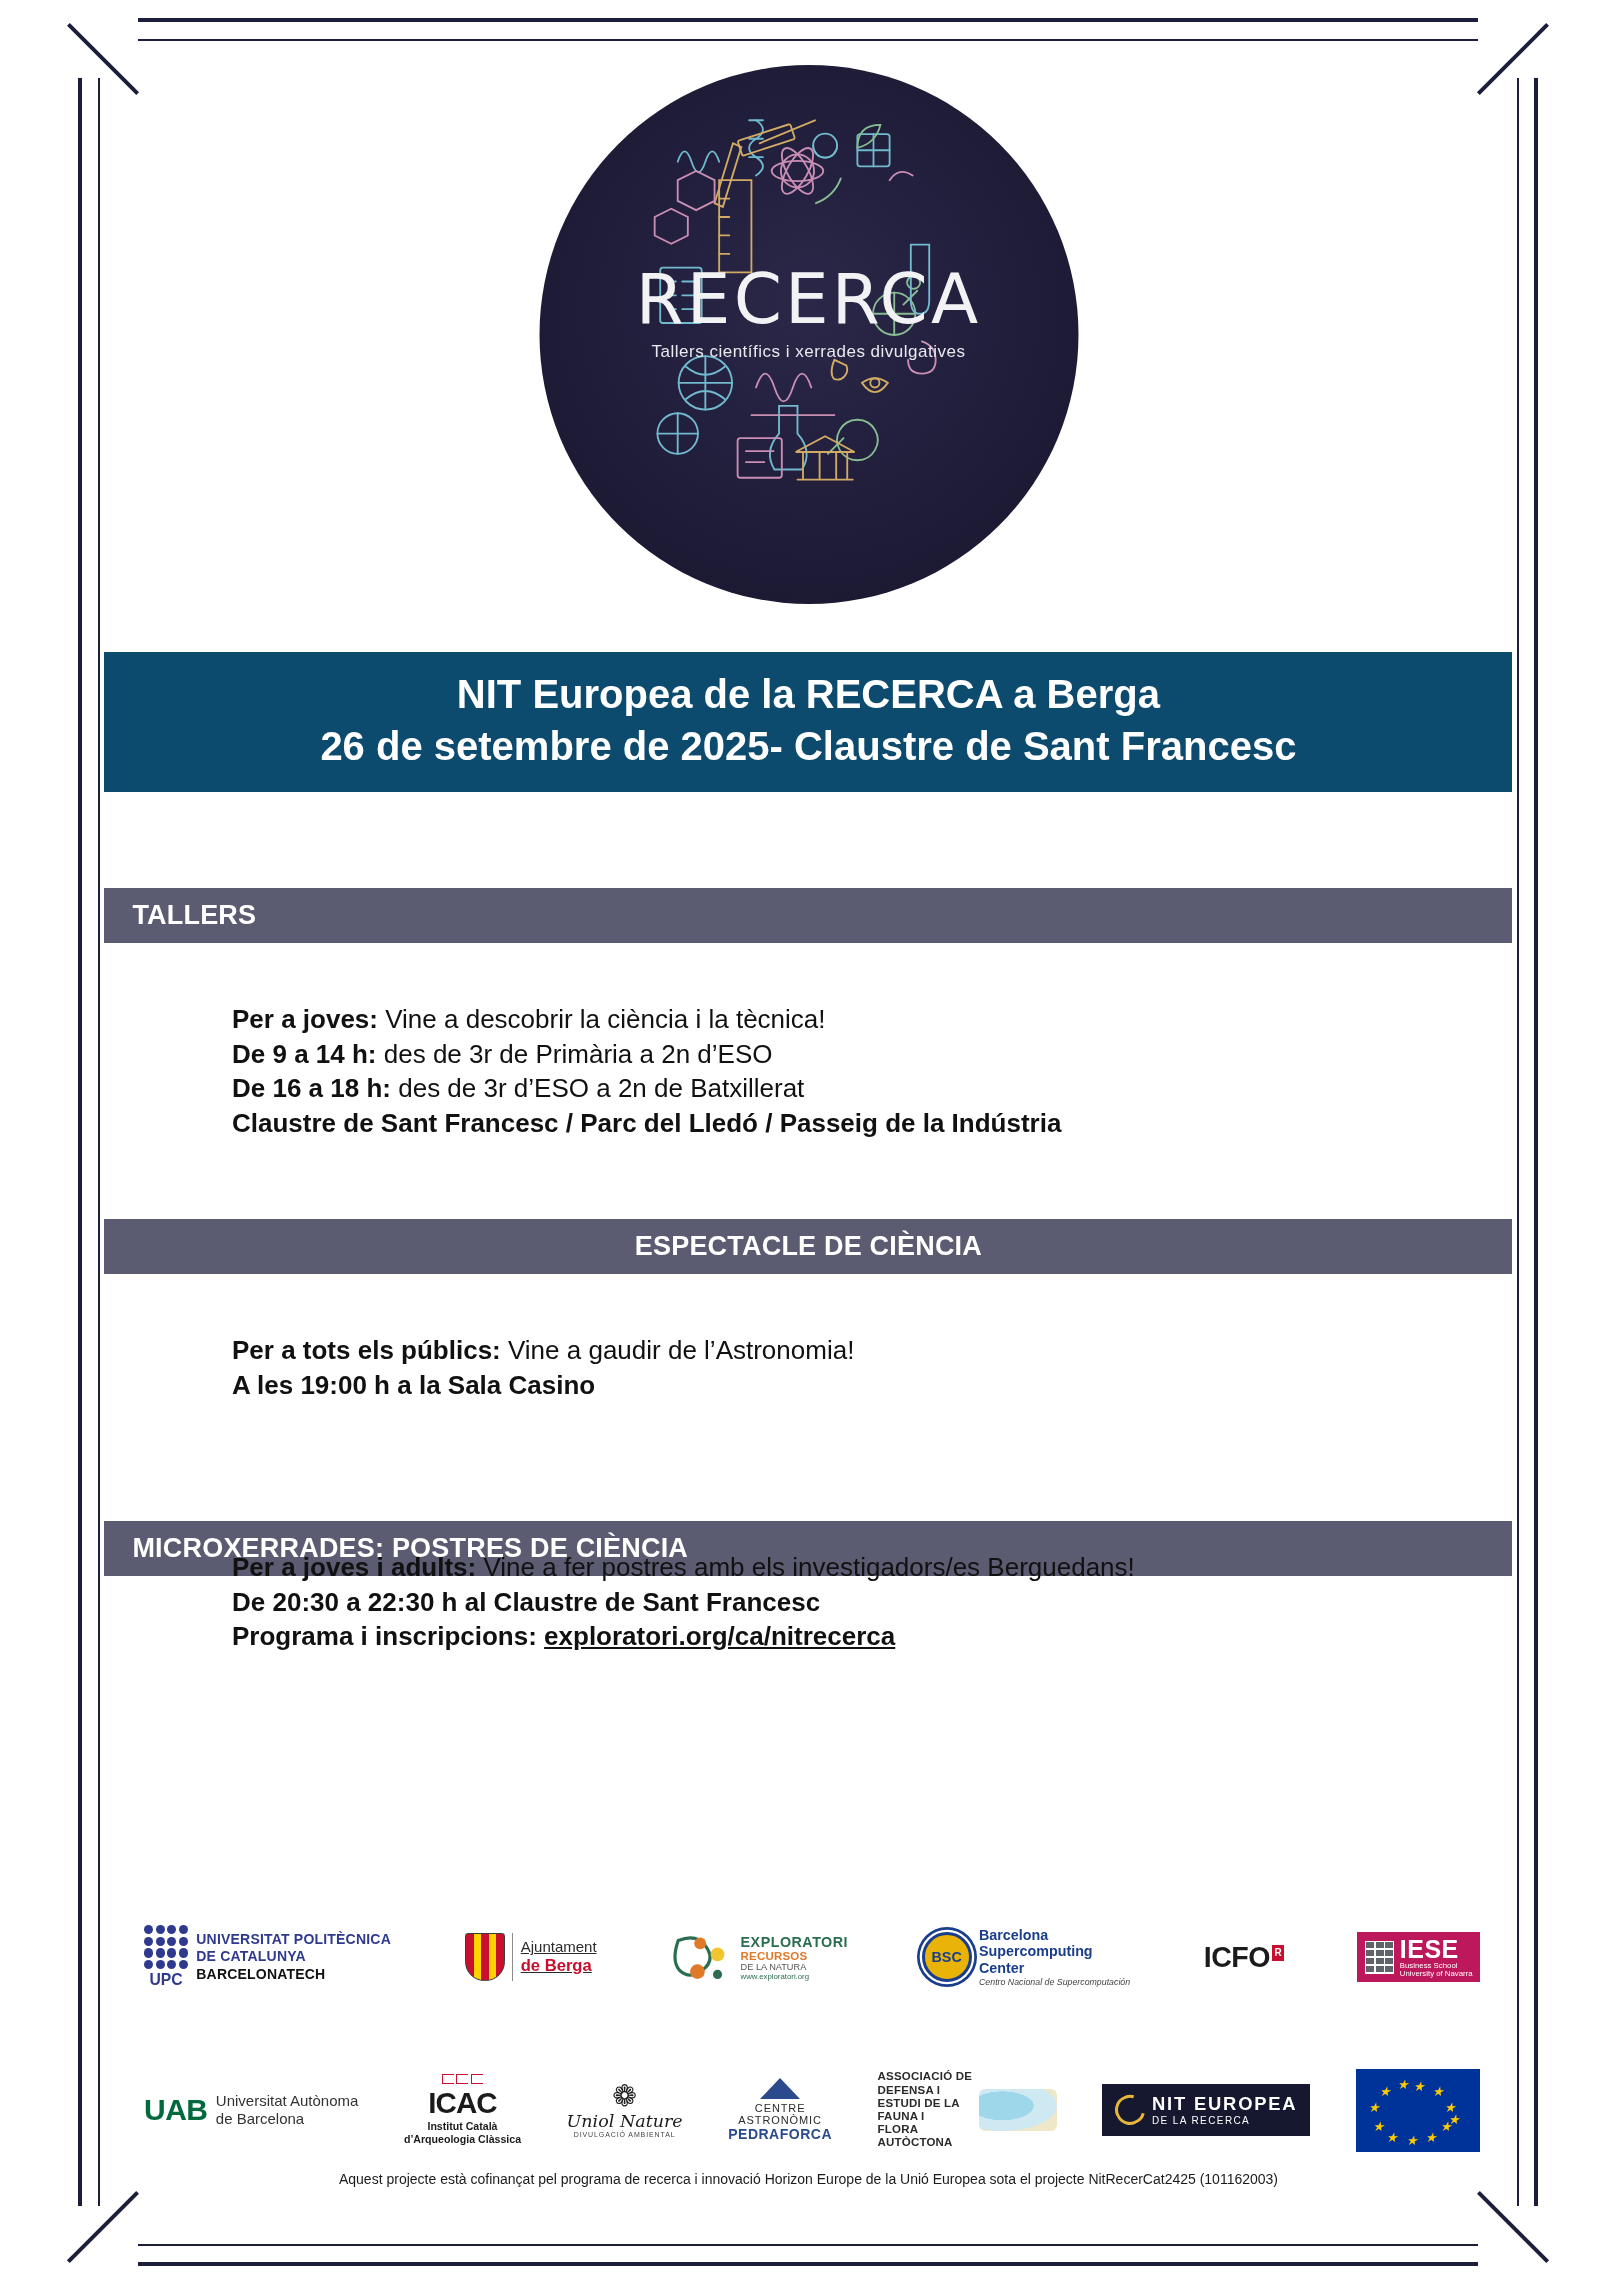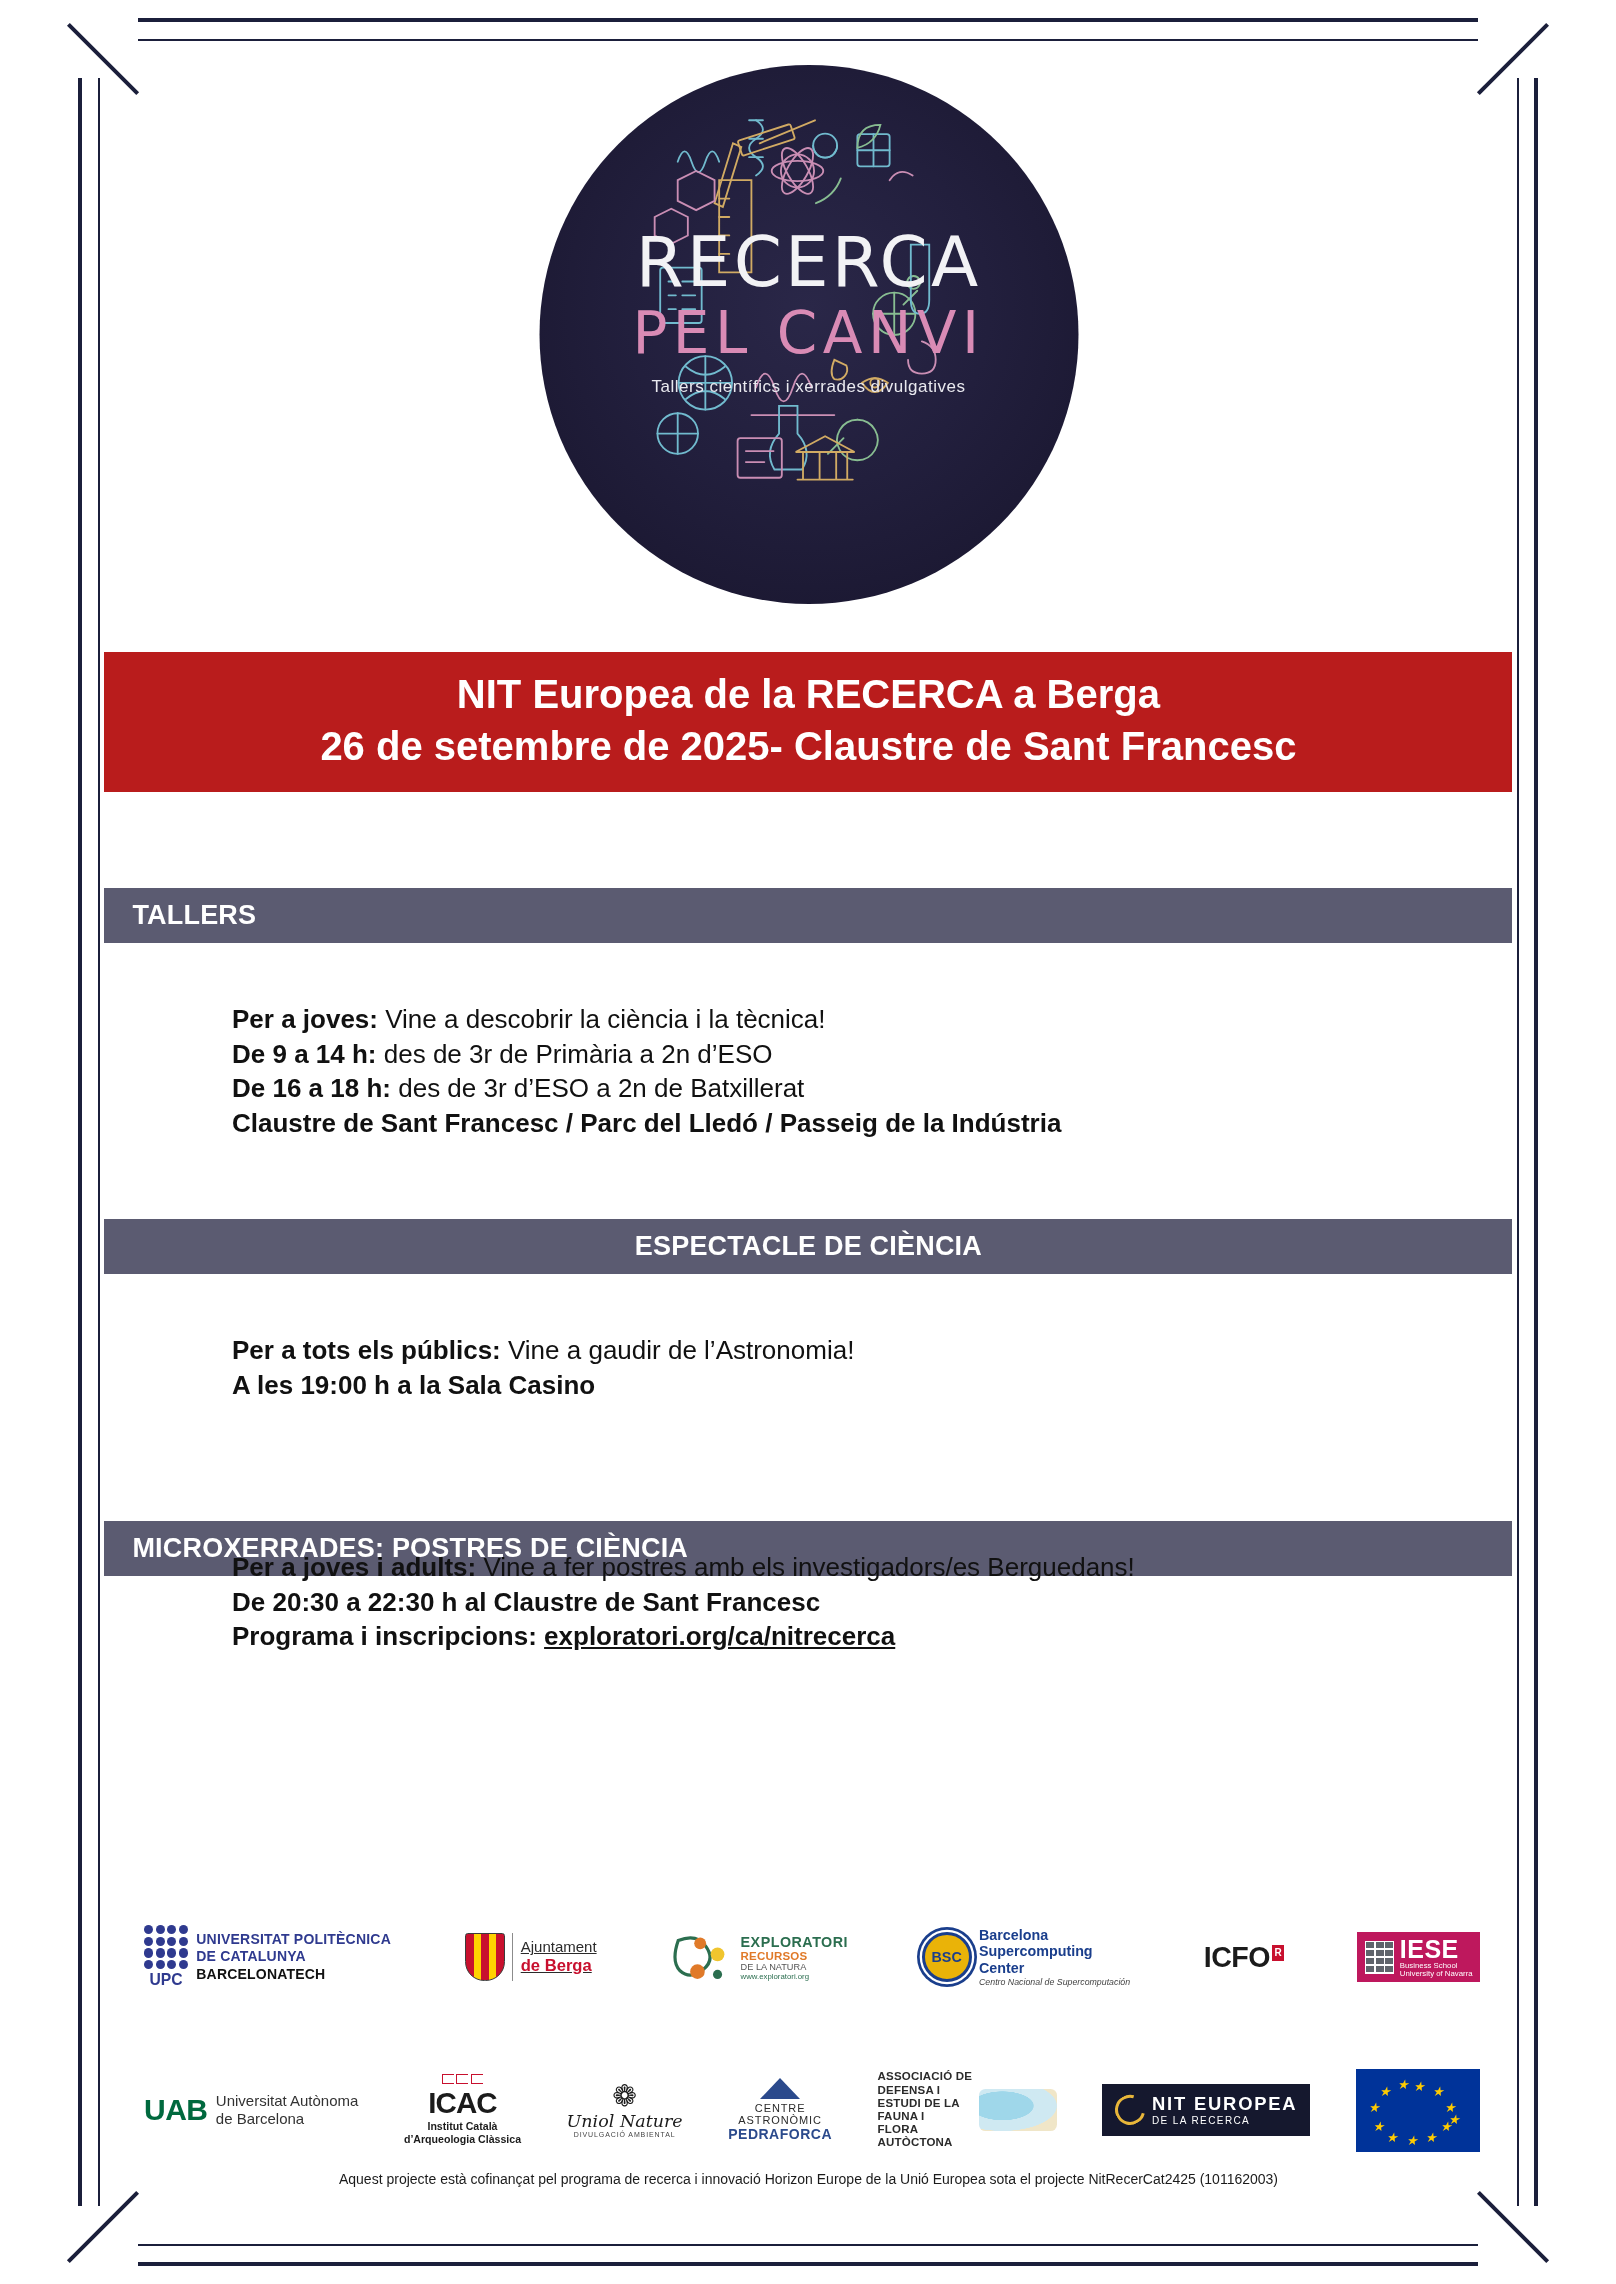--- a/index.html
+++ b/index.html
@@ -101,21 +101,21 @@
     font-size: 17px;
     color: #e9e9ef;
     letter-spacing: 0.5px;
   }
 
   
   .title-band {
     position: absolute;
     left: 6.4px; top: 613px;
     width: 1408px;
-    background: #b91c1c;
+    background: #0c4a6e;
     color: #ffffff;
     text-align: center;
     padding: 15.7px 28px 20px;
     font-size: 40px;
     font-weight: bold;
     line-height: 1.30;
   }
 
   
   .sec-bar {
@@ -395,21 +395,20 @@
           </g>
           <g stroke="#e8a2c9">
             <path d="M830 600 q30 10 30 40 q0 30 -30 30 q-30 0 -30 -30"></path>
           </g>
         </g>
       </svg>
       <div class="logo-text">
         <div class="logo-recerca">
           <span>RECERCA</span>
         </div>
-        <div class="logo-canvi">PEL CANVI</div>
         <div class="logo-sub">Tallers científics i xerrades divulgatives</div>
       </div>
     </div>
   </div>
 
   <div class="title-band">
     <div>NIT Europea de la RECERCA a Berga</div>
     <div>26 de setembre de 2025- Claustre de Sant Francesc</div>
   </div>
 

